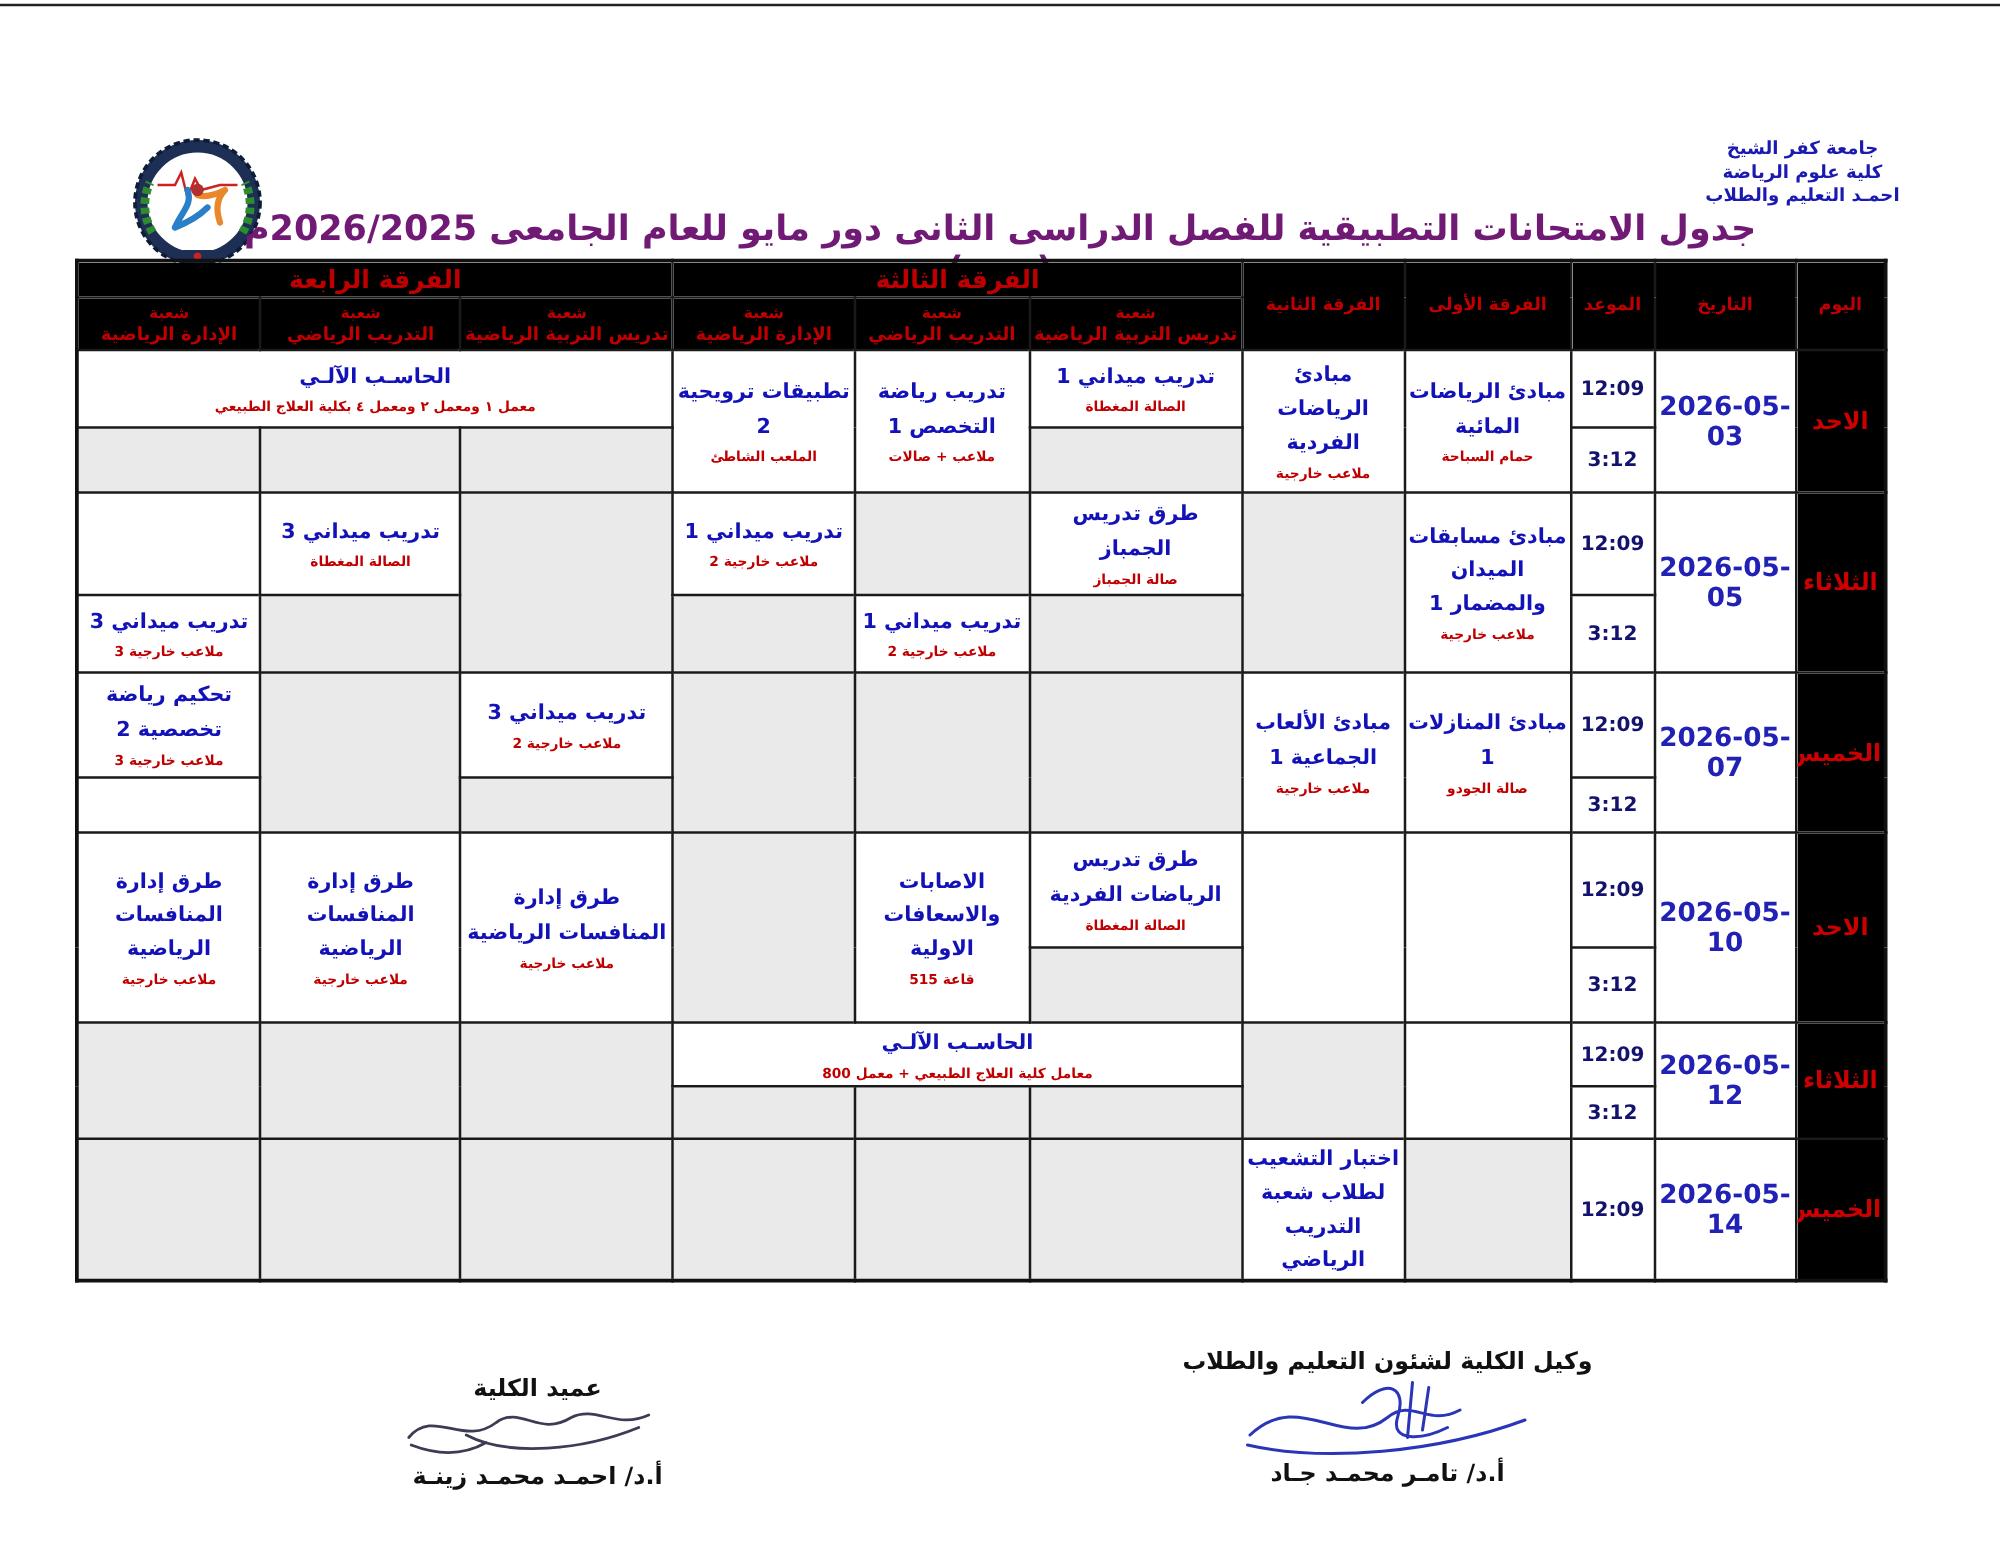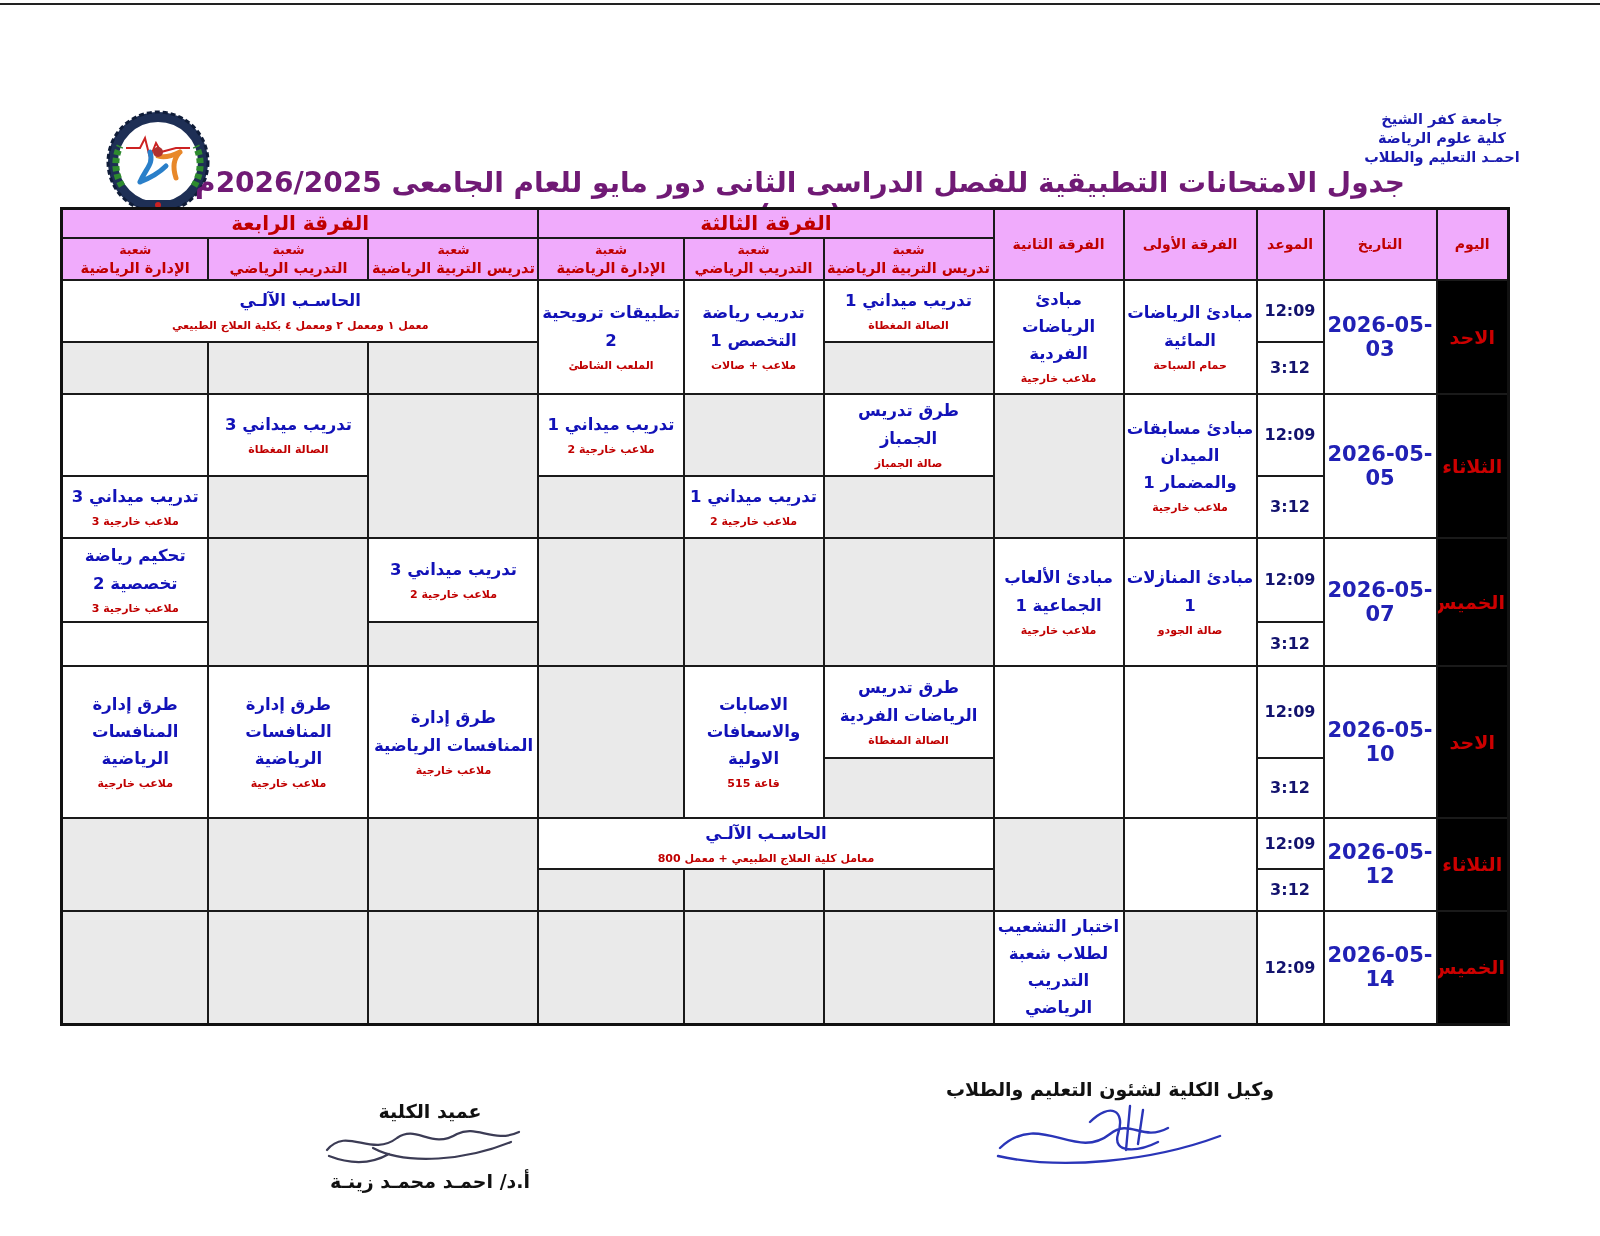--- a/index.html
+++ b/index.html
@@ -23,21 +23,21 @@
   
   .title { position:absolute; top:166px; right:150px; width:1300px; text-align:center;
            color:#701a75; font-weight:bold; font-size:28px; letter-spacing:-0.5px; }
 
   
   table.schedule { position:absolute; top:207px; right:90px; width:1447px;
                    border-collapse:collapse; table-layout:fixed;
                    border:3px solid #111; }
   .schedule th, .schedule td { border:2px solid #1a1a1a; text-align:center; vertical-align:middle;
                                overflow:hidden; padding:1px 2px; }
-  .schedule th { background:#f0abfc; color:#c00000; }
+  .schedule th { background:#000000; color:#c00000; }
   th.grp  { font-size:20px; font-weight:bold; }
   th.main { font-size:14px; font-weight:bold; }
   th.br .w1 { font-size:12.5px; font-weight:bold; line-height:1.5; }
   th.br .w2 { font-size:14.5px; font-weight:bold; }
 
   td.g { background:#eaeaea; }
   td.w { background:#ffffff; }
   td.day  { background:#000000; color:#cc0000; font-weight:bold; font-size:19px; }
   td.date { background:#ffffff; color:#2121b5; font-weight:bold; font-size:21px; }
   td.time { background:#ffffff; color:#13136e; font-weight:bold; font-size:16px; }
@@ -310,20 +310,21 @@
     <td class="g"></td>
   </tr>
 </tbody>
   </table>
 
 <div class="sig sig-right">
   <div class="stitle">وكيل الكلية لشئون التعليم والطلاب</div>
   <svg class="sigsvg" width="260" height="68" viewBox="0 0 260 68">
     <path d="M20 48 C60 10, 95 62, 130 34 C150 18, 162 42, 188 28 M110 22 C130 2, 146 10, 138 34 C132 54, 158 52, 178 42 M150 6 L146 50 M163 10 L158 44 M18 56 C80 70, 170 62, 240 36" fill="none" stroke="#2a35b8" stroke-width="2.4" stroke-linecap="round"></path>
   </svg>
+  <div class="sname">أ.د/ تامـر محمـد جـاد</div>
 </div>
 
 <div class="sig sig-left">
   <div class="stitle">عميد الكلية</div>
   <svg class="sigsvg" width="230" height="48" viewBox="0 0 230 48">
     <path d="M12 28 C32 4, 56 36, 82 16 C102 2, 116 28, 142 12 C162 2, 178 22, 204 10 M58 26 C92 44, 152 38, 196 20 M14 34 C40 44, 60 40, 74 32" fill="none" stroke="#3c3c55" stroke-width="2.2" stroke-linecap="round"></path>
   </svg>
   <div class="sname">أ.د/ احمـد محمـد زينـة</div>
 </div>
 

